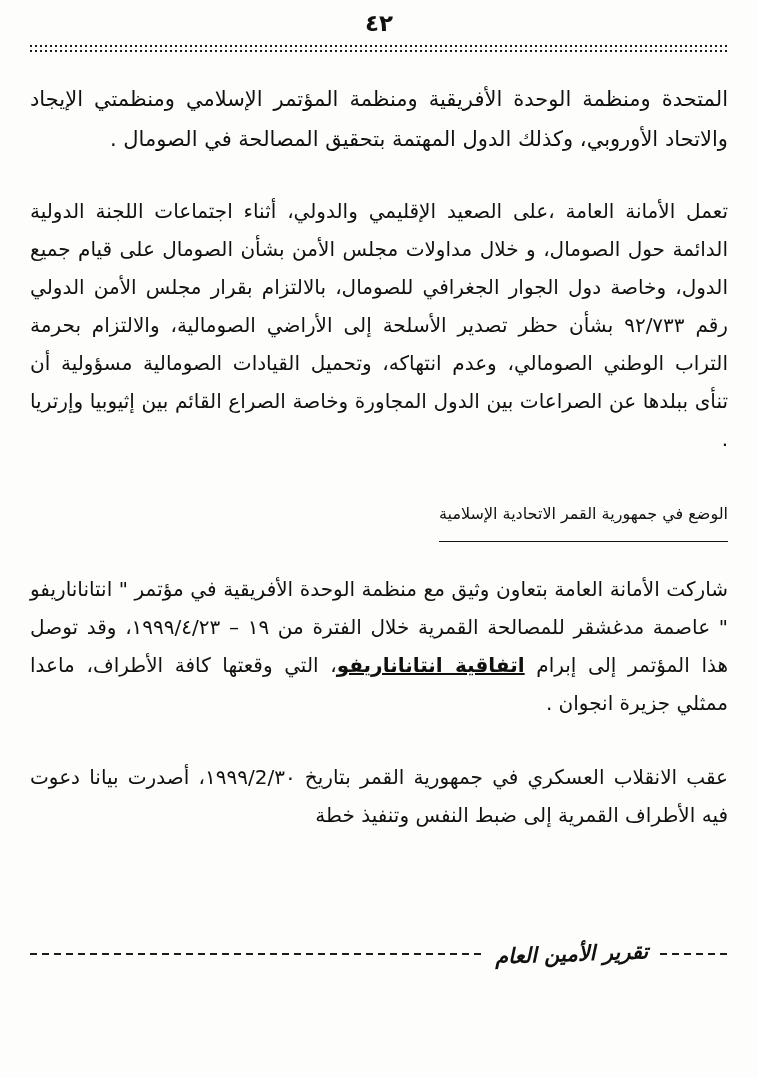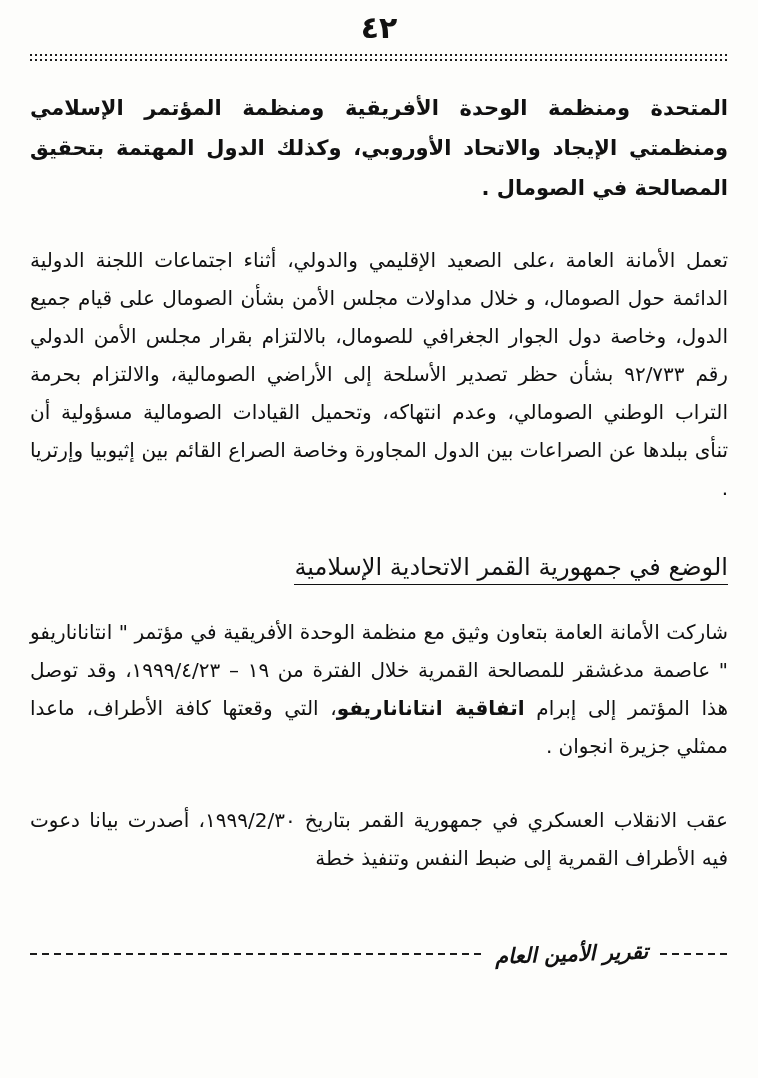--- a/index.html
+++ b/index.html
@@ -14,60 +14,60 @@
     direction: rtl;
   }
   .page {
     position: relative;
     padding: 8px 30px 0 30px;
     height: 100%;
     box-sizing: border-box;
   }
   .page-number {
     text-align: center;
-    font-size: 30px;
+    font-size: 23px;
     font-weight: 700;
     letter-spacing: 2px;
     padding-top: 2px;
   }
   .top-divider { margin-top: 9px; }
   .dotline {
     height: 2px;
     background-image: repeating-linear-gradient(90deg, #1c1c1c 0 2px, transparent 2px 5px);
     margin-bottom: 3px;
   }
   .intro {
     margin: 27px 0 0 0;
     font-size: 21px;
-    font-weight: 700;
+    font-weight: 400;
     line-height: 40px;
     text-align: justify;
   }
   .para {
     display: flex;
     font-size: 20px;
     line-height: 38px;
   }
   .marker {
     flex: 0 0 52px;
     white-space: nowrap;
   }
   .ptext {
     flex: 1;
     text-align: justify;
   }
-  .bold { font-weight: 700; }
+  .bold { font-weight: 700; text-decoration: underline; }
   .p83 { margin-top: 33px; }
   .heading-wrap { margin-top: 46px; }
   .heading {
     display: inline-block;
     margin: 0;
-    font-size: 24px;
+    font-size: 16px;
     font-weight: 400;
-    padding-bottom: 3px;
+    padding-bottom: 18px;
     border-bottom: 1.5px solid #111;
   }
   .p84 { margin-top: 28px; }
   .p85 { margin-top: 36px; }
   .footer {
     position: absolute;
     left: 30px;
     right: 30px;
     bottom: 112px;
     display: flex;

